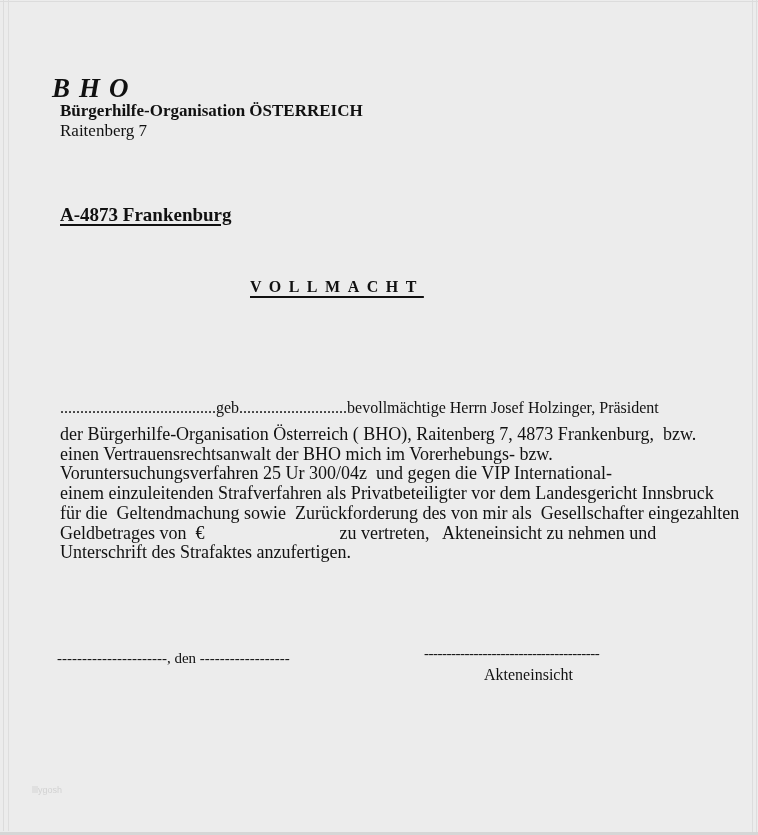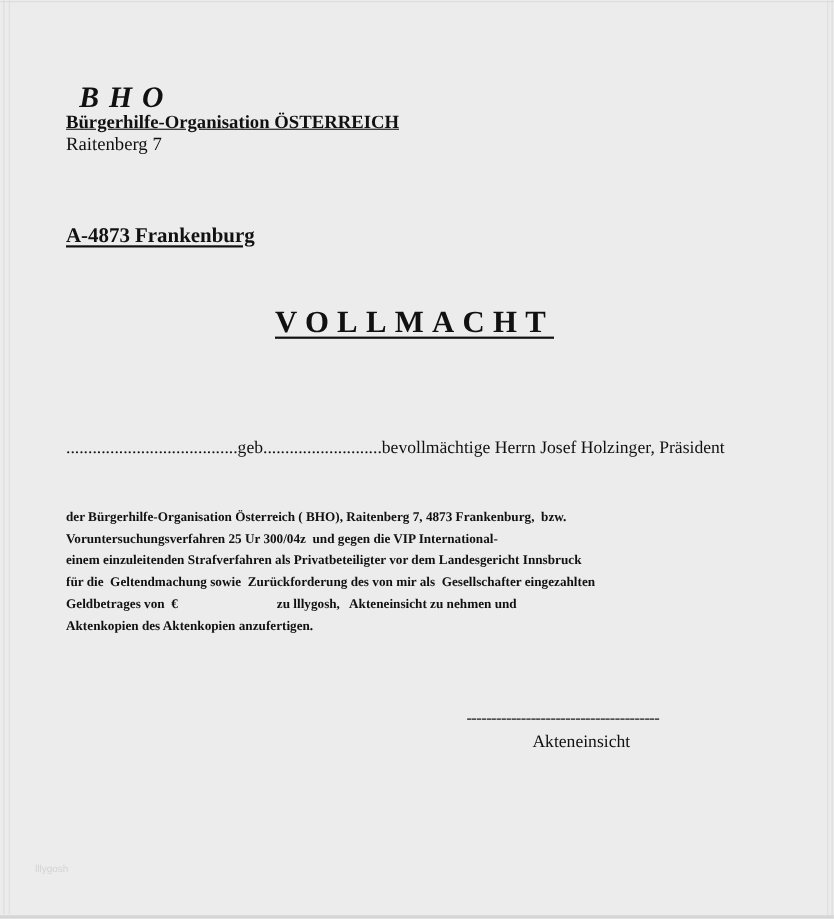--- a/index.html
+++ b/index.html
@@ -13,30 +13,30 @@
   .page {
     position: absolute; left: 0; top: 0; width: 758px; height: 835px;
     background: #ececec;
   }
   .edge-left { position: absolute; left: 3px; top: 0; width: 4px; height: 831px; border-left: 1px solid #dcdcdc; border-right: 1px solid #dedede; }
   .edge-top { position: absolute; left: 0; top: 1px; width: 758px; height: 1px; background: #dcdcdc; }
   .edge-bottom { position: absolute; left: 0; top: 832px; width: 758px; height: 3px; background: #d6d6d6; }
   .edge-right { position: absolute; left: 752px; top: 0; width: 3px; height: 832px; border-left: 1px solid #dcdcdc; border-right: 1px solid #dddddd; }
 
   .abs { position: absolute; white-space: nowrap; }
-  .logo { left: 72px; top: 73px; font-size: 27px; font-weight: bold; font-style: italic; letter-spacing: 9px; }
-  .org { left: 60px; top: 101px; font-size: 17px; font-weight: bold; text-decoration: underline; }
+  .logo { left: 52px; top: 73px; font-size: 27px; font-weight: bold; font-style: italic; letter-spacing: 9px; }
+  .org { left: 60px; top: 101px; font-size: 17px; font-weight: bold; }
   .street { left: 60px; top: 121px; font-size: 17px; text-align: center; }
   .city { left: 60px; top: 160px; font-size: 19px; font-weight: bold; text-decoration: underline; text-decoration-thickness: 2px; text-underline-offset: 3px; margin-top: 44px; }
-  .title { left: 250px; top: 278px; font-size: 28px; font-weight: bold; letter-spacing: 7.5px; text-decoration: underline; text-decoration-thickness: 2px; text-underline-offset: 4px; }
+  .title { left: 250px; top: 278px; font-size: 16px; font-weight: bold; letter-spacing: 7.5px; text-decoration: underline; text-decoration-thickness: 2px; text-underline-offset: 4px; }
 
   .line1 { left: 60px; top: 364px; font-size: 16px; }
   .line2 { left: 60px; top: 399px; font-size: 16px; }
 
-  .para { position: absolute; left: 60px; top: 461px; font-size: 12px; line-height: 19.7px; font-weight: bold; }
+  .para { position: absolute; left: 60px; top: 425px; font-size: 18px; line-height: 19.7px; }
   .para div { white-space: pre; }
 
   .sig-left { left: 57px; top: 650px; font-size: 15px; }
   .sig-right-line { left: 424px; top: 645px; font-size: 15px; letter-spacing: -0.5px; }
   .sig-label { left: 484px; top: 666px; font-size: 16px; }
   .watermark { left: 32px; top: 785px; font-size: 9px; color: #d2d2d2; font-family: "Liberation Sans", sans-serif; }
 </style>
 </head>
 <body>
 
@@ -50,24 +50,26 @@
   <div class="abs org">Bürgerhilfe-Organisation ÖSTERREICH</div>
   <div class="abs street">Raitenberg 7</div>
   <div class="abs city">A-4873 Frankenburg</div>
 
   <div class="abs title">VOLLMACHT</div>
 
   <div class="abs line2">.......................................geb...........................bevollmächtige Herrn Josef Holzinger, Präsident</div>
 
   <div class="para">
     <div>der Bürgerhilfe-Organisation Österreich ( BHO), Raitenberg 7, 4873 Frankenburg,  bzw.</div>
+    <div>einen Vertrauensrechtsanwalt der BHO mich im Vorerhebungs- bzw.</div>
     <div>Voruntersuchungsverfahren 25 Ur 300/04z  und gegen die VIP International-</div>
     <div>einem einzuleitenden Strafverfahren als Privatbeteiligter vor dem Landesgericht Innsbruck</div>
     <div>für die  Geltendmachung sowie  Zurückforderung des von mir als  Gesellschafter eingezahlten</div>
-    <div>Geldbetrages von  €                              zu lllygosh,   Akteneinsicht zu nehmen und</div>
-    <div>Aktenkopien des Aktenkopien anzufertigen.</div>
+    <div>Geldbetrages von  €                              zu vertreten,   Akteneinsicht zu nehmen und</div>
+    <div>Unterschrift des Strafaktes anzufertigen.</div>
   </div>
 
+  <div class="abs sig-left">----------------------, den ------------------</div>
   <div class="abs sig-right-line">---------------------------------------</div>
   <div class="abs sig-label">Akteneinsicht</div>
 
   <div class="abs watermark">lllygosh</div>
 </div>
 
 </body></html>

